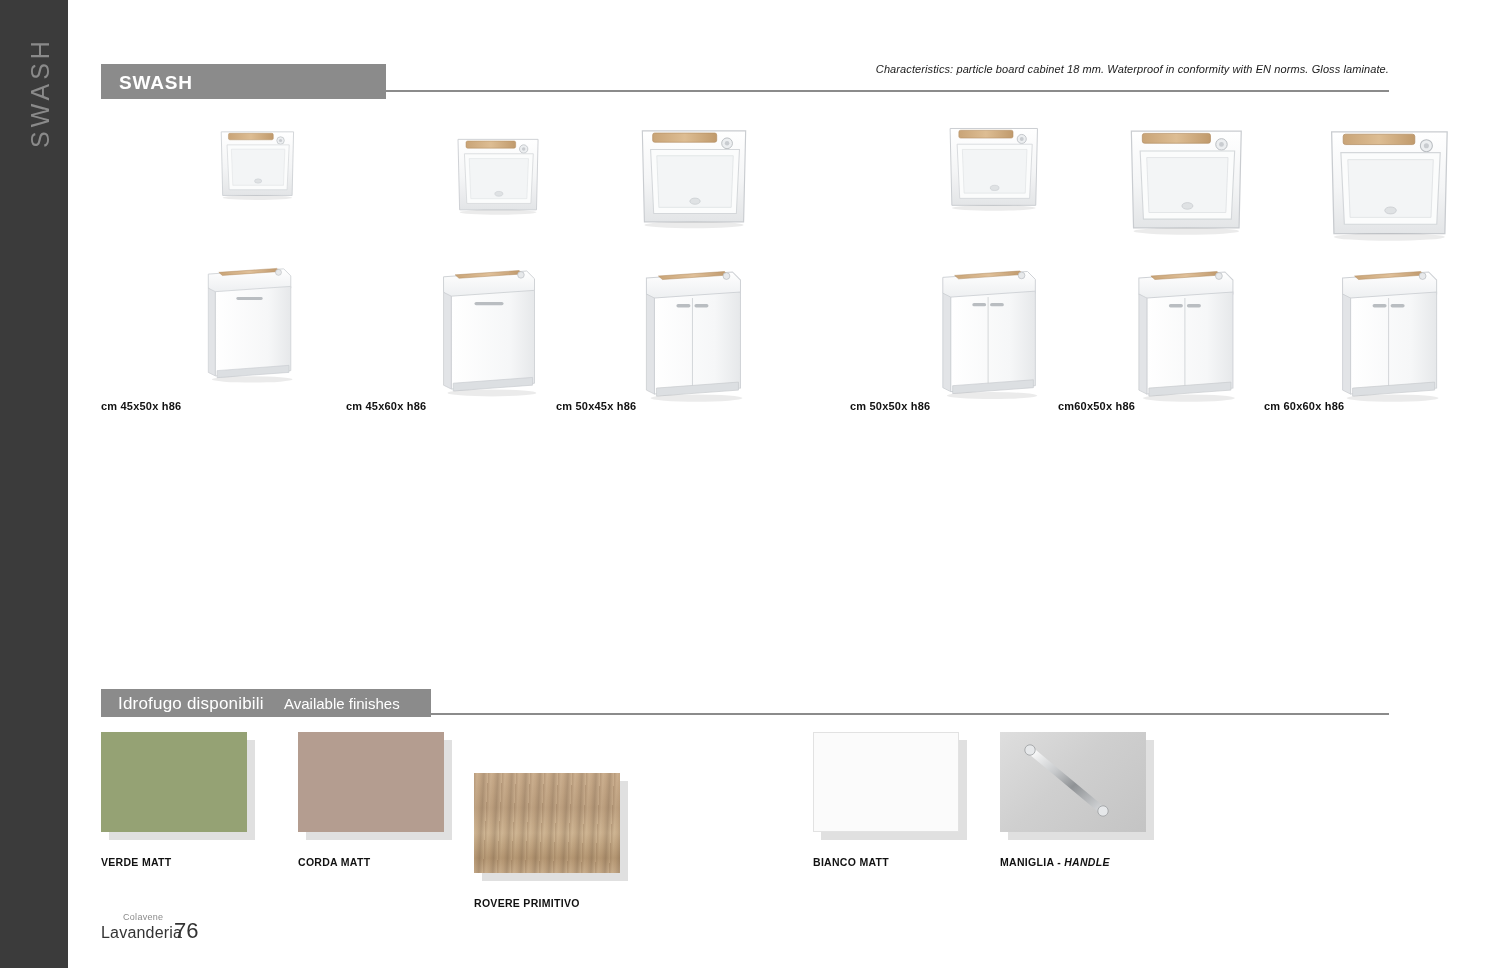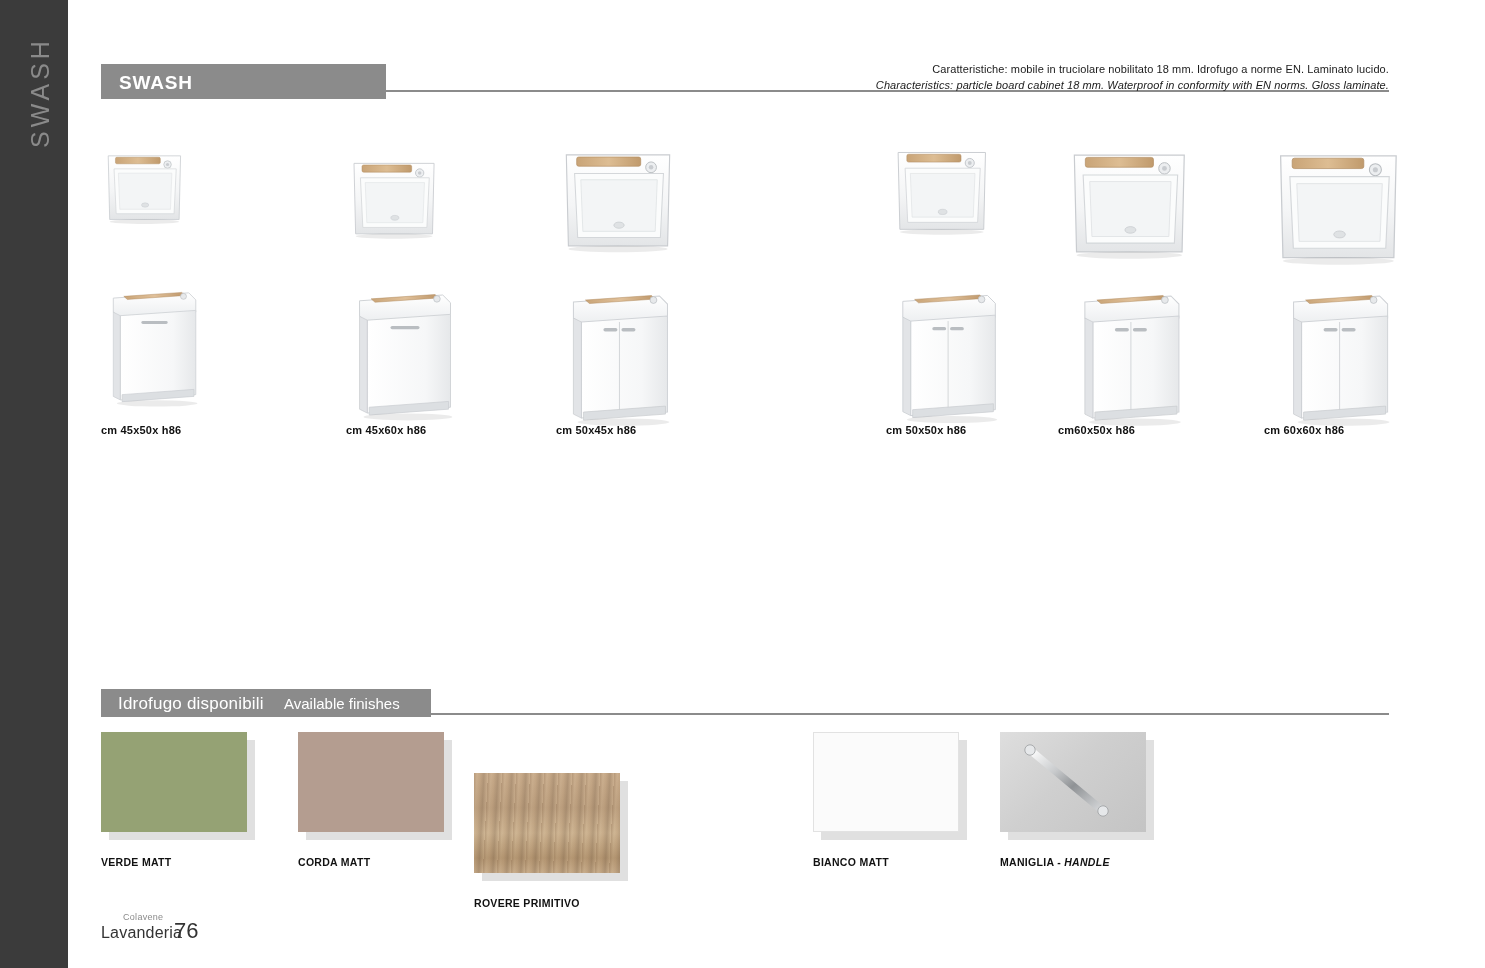--- a/index.html
+++ b/index.html
@@ -85,23 +85,24 @@
     font-size: 11px;
     color: #1a1a1a;
     font-style: italic;
     display: block;
     letter-spacing: 0.1px;
   }
 
   
   #products {
     position: absolute;
-    left: 0; top: 142px;
+    left: 0; top: 118px;
     width: 1215px;
     height: 320px;
+    text-align: right;
   }
   .product {
     position: absolute;
     top: 0;
     width: 200px;
     height: 320px;
   }
   .basin-wrap {
     position: absolute;
     left: 0; top: 0;
@@ -223,21 +224,20 @@
   <div id="spine-label">SWASH</div>
 </div>
 
 <div id="page">
 
   <div id="title-bar"></div>
   <div id="title-text">SWASH</div>
   <div id="title-rule"></div>
 
   <div id="charact">
-    <span class="it">Caratteristiche: mobile in truciolare nobilitato 18 mm. Idrofugo a norme EN. Laminato lucido.</span>
     <span class="en">Characteristics: particle board cabinet 18 mm. Waterproof in conformity with EN norms. Gloss laminate.</span>
   </div>
 
   <div id="products">
       <div class="product" style="left: 33px;">
         <div class="basin-wrap">
   <svg width="86.8" height="89.9" viewBox="0 0 120 110">
     <defs>
       <linearGradient id="g5658" x1="0" y1="0" x2="0" y2="1">
         <stop offset="0%" stop-color="#ffffff"></stop>
@@ -431,21 +431,21 @@
     <line x1="60" y1="60" x2="60" y2="150" stroke="#d3d6d9" stroke-width="1"></line>
     <rect x="44" y="66" width="14" height="3.4" rx="1.7" fill="#b9bdc1"></rect>
     <rect x="62" y="66" width="14" height="3.4" rx="1.7" fill="#b9bdc1"></rect>
 
     <path d="M24 150 L106 144 L106 152 L24 158 Z" fill="#dcdfe2" stroke="#c8cbcf" stroke-width="0.7"></path>
 
     <ellipse cx="64" cy="160" rx="46" ry="3.6" fill="rgba(0,0,0,0.08)"></ellipse>
   </svg></div>
         <div class="prod-label">cm  50x45x h86</div>
       </div>
-      <div class="product" style="left: 782px; margin-left: 36px;">
+      <div class="product" style="left: 782px;">
         <div class="basin-wrap">
   <svg width="111.60000000000001" height="96.10000000000001" viewBox="0 0 120 110">
     <defs>
       <linearGradient id="g7262" x1="0" y1="0" x2="0" y2="1">
         <stop offset="0%" stop-color="#ffffff"></stop>
         <stop offset="55%" stop-color="#f4f5f6"></stop>
         <stop offset="100%" stop-color="#e3e5e7"></stop>
       </linearGradient>
       <linearGradient id="w7262" x1="0" y1="0" x2="1" y2="0">
         <stop offset="0%" stop-color="#c9a477"></stop>

